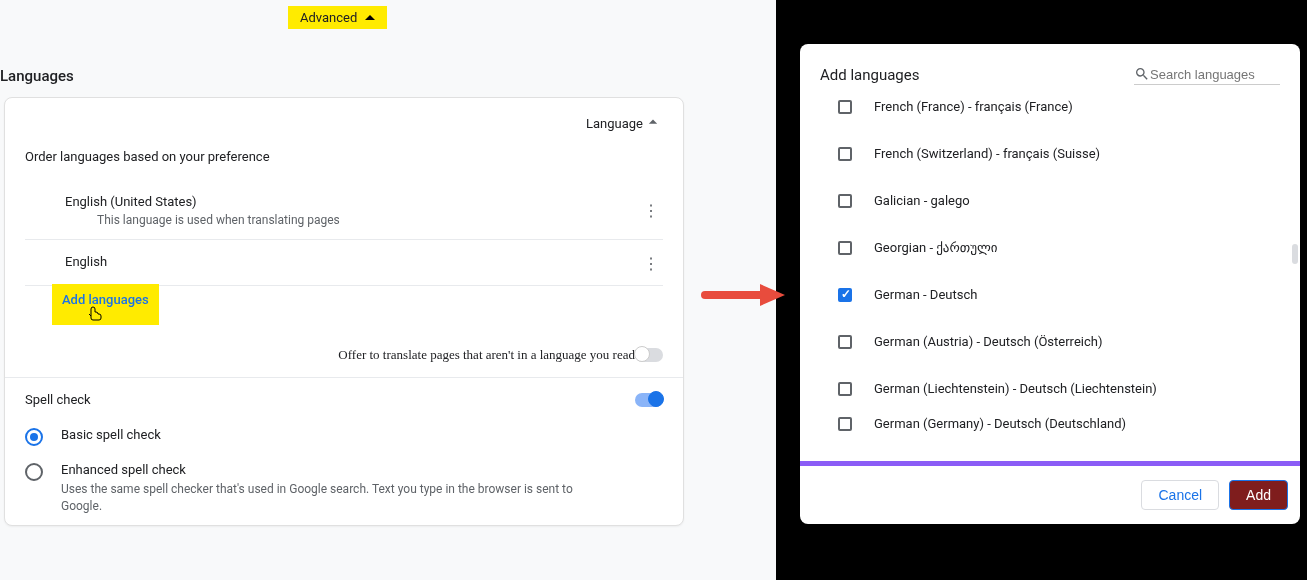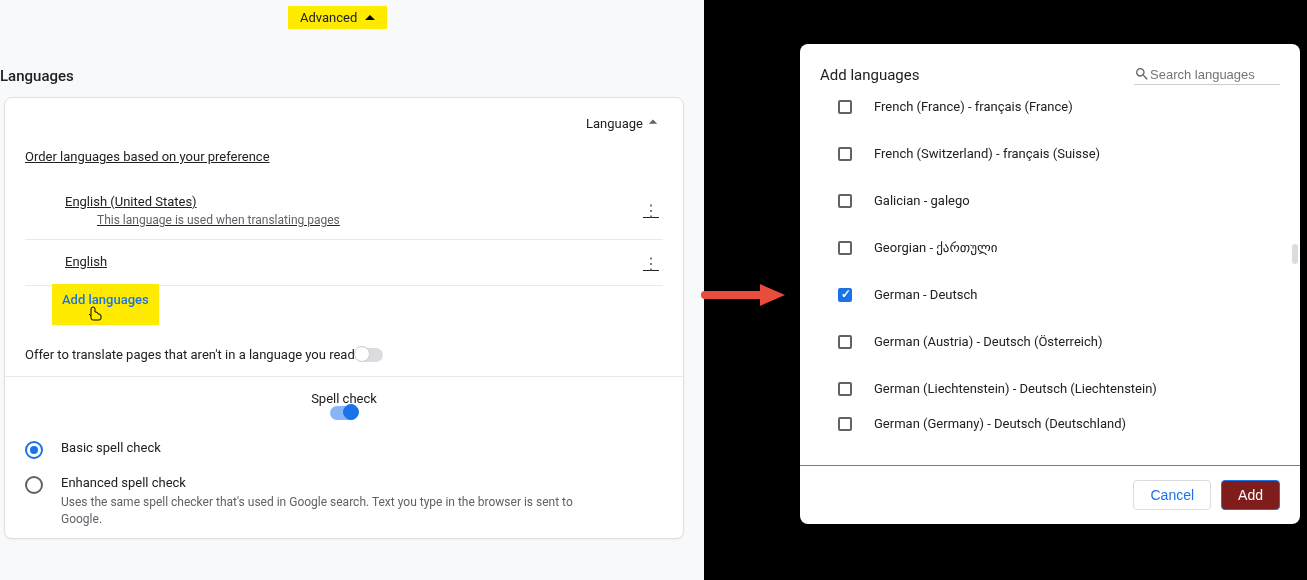--- a/index.html
+++ b/index.html
@@ -1,67 +1,67 @@
 <!DOCTYPE html>
 <html><head>
 <meta charset="utf-8">
 <style>
   * { box-sizing: border-box; margin: 0; padding: 0; }
   body { font-family: Roboto, Arial, sans-serif; font-size: 13px; color: #202124; background: #000; width: 1307px; height: 580px; position: relative; overflow: hidden; }
   
   
-  .left-panel { position: absolute; left: 0; top: 0; width: 704px; height: 580px; background: #f8f9fa; }
+  .left-panel { position: absolute; left: 0; top: 0; width: 776px; height: 580px; background: #f8f9fa; }
   .advanced-btn { position: absolute; left: 288px; top: 6px; background: #ffeb00; color: #202124; padding: 4px 12px 4px 12px; display: flex; align-items: center; gap: 8px; font-size: 13px; }
   .advanced-btn .arrow { width: 0; height: 0; border-left: 5px solid transparent; border-right: 5px solid transparent; border-bottom: 5px solid #000; }
   .section-title { position: absolute; left: 0; top: 67px; font-size: 15px; font-weight: 500; color: #202124; }
   .card { position: absolute; left: 4px; top: 97px; width: 680px; background: #fff; border-radius: 8px; border: 1px solid #e0e0e0; padding: 0; box-shadow: 0 1px 2px rgba(0,0,0,0.05); }
   .card-header { display: flex; justify-content: flex-end; align-items: center; padding: 14px 20px 14px 20px; }
   .chevron-up { color: #5f6368; }
-  .card-body { padding: 0 20px 12px 20px; text-decoration: underline; }
+  .card-body { padding: 0 20px 12px 20px; }
   .order-text { font-size: 13px; margin-bottom: 16px; }
   .lang-row { display: flex; justify-content: space-between; align-items: center; padding: 14px 0 12px 40px; border-bottom: 1px solid #e8eaed; }
   .lang-row:last-of-type { border-bottom: none; }
   .lang-title { font-size: 13px; margin-bottom: 4px; }
   .lang-sub { font-size: 12px; color: #5f6368; margin-left: 32px; }
   .more-dots { color: #5f6368; width: 24px; text-align: center; font-size: 16px; }
   .add-lang-wrap { padding: 0; margin-left: 27px; margin-top: -2px; }
   .add-lang { display: inline-block; background: #ffeb00; color: #1a73e8; font-weight: 500; padding: 8px 10px 18px 10px; position: relative; }
   .cursor { position: absolute; left: 36px; bottom: 2px; font-size: 14px; color: #000; }
-  .translate-row { display: flex; justify-content: flex-start; align-items: center; padding: 10px 20px 14px 20px; font-size: 13px; border-bottom: 1px solid #e8eaed; }
+  .translate-row { display: flex; justify-content: flex-end; align-items: center; padding: 10px 20px 14px 20px; font-size: 13px; border-bottom: 1px solid #e8eaed; font-family: Liberation Serif, serif; }
   .toggle { width: 28px; height: 14px; border-radius: 7px; background: #dadce0; position: relative; }
   .toggle .knob { width: 16px; height: 16px; border-radius: 50%; background: #fff; border: 1px solid #ccc; position: absolute; top: -2px; left: -1px; }
   .toggle.on { background: #8ab4f8; }
   .toggle.on .knob { background: #1a73e8; border-color: #1a73e8; left: auto; right: -1px; }
-  .spell-row { display: flex; justify-content: space-between; align-items: center; padding: 14px 20px 14px 20px; font-size: 13px; flex-direction: column; }
+  .spell-row { display: flex; justify-content: space-between; align-items: center; padding: 14px 20px 14px 20px; font-size: 13px; }
   .radio-row { display: flex; align-items: flex-start; gap: 18px; padding: 6px 20px 10px 20px; }
   .radio { width: 18px; height: 18px; border: 2px solid #5f6368; border-radius: 50%; flex-shrink: 0; position: relative; margin-top: 1px; }
   .radio.selected { border-color: #1a73e8; }
   .radio.selected::after { content: ''; width: 8px; height: 8px; background: #1a73e8; border-radius: 50%; position: absolute; top: 3px; left: 3px; }
   .radio-text .title { font-size: 13px; margin-bottom: 4px; }
   .radio-text .sub { font-size: 12px; color: #5f6368; max-width: 520px; line-height: 1.4; }
   
   
   .red-arrow { position: absolute; left: 700px; top: 280px; }
   
   
   .dialog { position: absolute; left: 800px; top: 44px; width: 500px; height: 480px; background: #fff; border-radius: 8px; box-shadow: 0 4px 16px rgba(0,0,0,0.2); display: flex; flex-direction: column; }
   .dialog-header { display: flex; justify-content: space-between; align-items: center; padding: 20px 20px 10px 20px; }
   .dialog-title { font-size: 15px; }
   .search-box { display: flex; align-items: center; gap: 0; border-bottom: 1px solid #ccc; padding: 2px 0; }
   .search-box svg { flex-shrink: 0; }
   .search-input { border: none; outline: none; font-size: 13px; color: #5f6368; width: 130px; background: transparent; }
-  .dialog-list { flex: 1; overflow: hidden; padding: 0 5px 0 20px; border-bottom: 1px solid #8b5cf6; }
+  .dialog-list { flex: 1; overflow: hidden; padding: 0 5px 0 20px; border-bottom: 5px solid #8b5cf6; }
   .lang-option { display: flex; align-items: center; gap: 22px; padding: 16px 0 16px 18px; }
   .lang-option.cut-top { padding-top: 4px; }
   .lang-option.cut-bot { padding-bottom: 4px; }
   .checkbox { width: 14px; height: 14px; border: 2px solid #5f6368; border-radius: 2px; flex-shrink: 0; position: relative; }
   .checkbox.checked { background: #1a73e8; border-color: #1a73e8; }
   .checkbox.checked::after { content: '✓'; color: #fff; position: absolute; top: -3px; left: 1px; font-size: 12px; font-weight: bold; }
   .lang-label { font-size: 13px; }
-  .dialog-footer { display: flex; justify-content: flex-end; gap: 10px; padding: 14px 20px; }
+  .dialog-footer { display: flex; justify-content: flex-end; gap: 10px; padding: 14px 12px; }
   .btn { padding: 6px 16px; border-radius: 4px; font-size: 14px; border: 1px solid #dadce0; background: #fff; color: #1a73e8; cursor: pointer; }
   .btn.primary { background: #7f1d1d; color: #fff; border-color: #1a73e8; }
   .scroll-thumb { position: absolute; right: 2px; top: 200px; width: 6px; height: 20px; background: #dadce0; border-radius: 3px; }
 </style>
 </head>
 <body>
 
 <div class="left-panel">
   <div class="advanced-btn">
     <span>Advanced</span>

